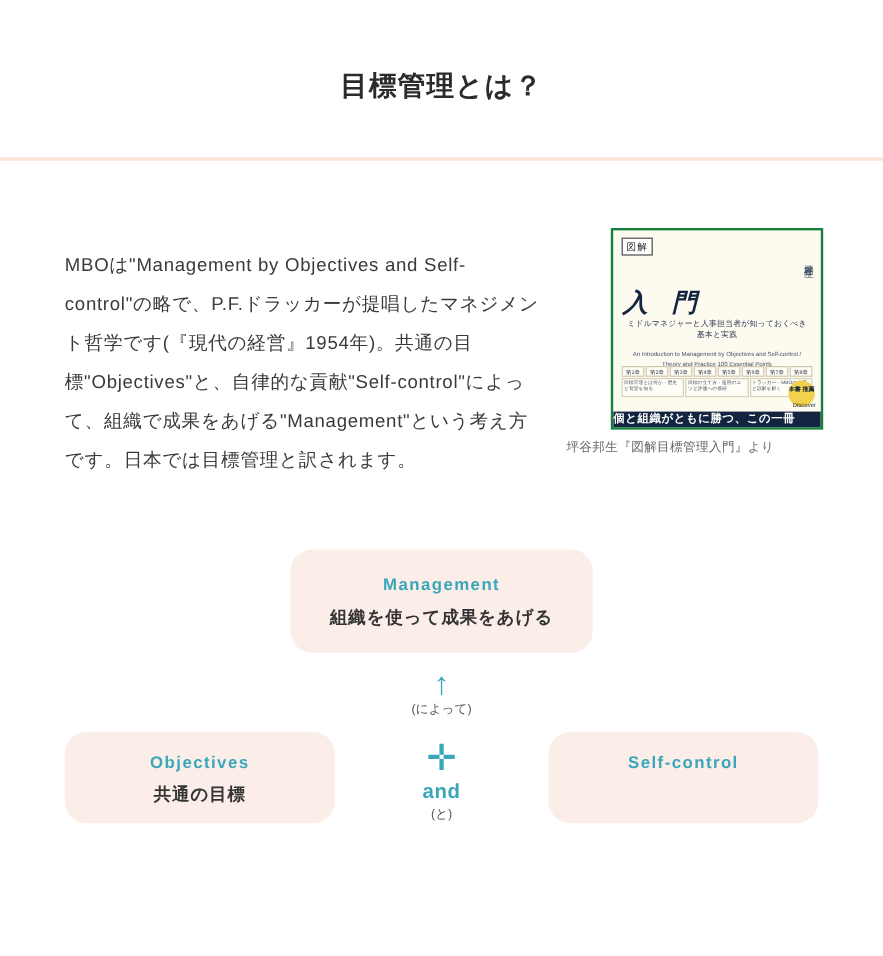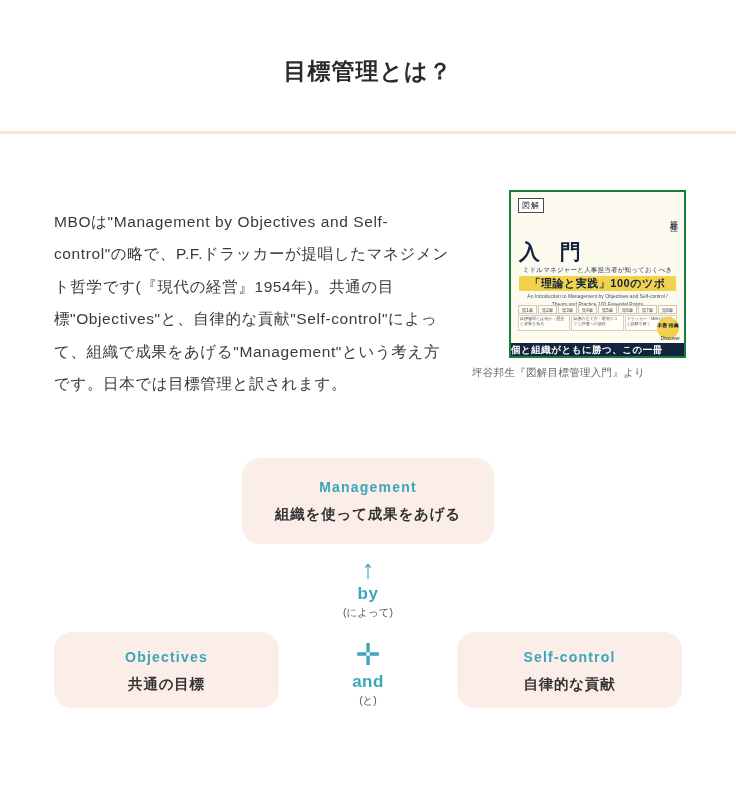--- a/index.html
+++ b/index.html
@@ -98,20 +98,21 @@
     line-height: 1.05;
   }
   .bc-title2 {
     position: absolute;
     top: 46px;
     left: 8px;
     font-size: 21px;
     font-weight: bold;
     letter-spacing: 7px;
     color: #12243f;
+    font-style: italic;
   }
   .bc-side {
     position: absolute;
     top: 22px;
     right: 6px;
     font-size: 8px;
     color: #33405a;
     writing-mode: vertical-rl;
     letter-spacing: 1px;
   }
@@ -326,21 +327,20 @@
   <div class="intro">
 
     <p class="intro-text">MBOは"Management by Objectives and Self-control"の略で、P.F.ドラッカーが提唱したマネジメント哲学です(『現代の経営』1954年)。共通の目標"Objectives"と、自律的な貢献"Self-control"によって、組織で成果をあげる"Management"という考え方です。日本では目標管理と訳されます。</p>
 
     <div class="book-block">
       <div class="book-cover">
         <div class="bc-topbar">図解</div>
         <div class="bc-title2">入 門</div>
         <div class="bc-side">坪谷邦生</div>
         <div class="bc-sub">ミドルマネジャーと人事担当者が知っておくべき基本と実践</div>
-        <div class="bc-band">「理論と実践」100のツボ</div>
         <div class="bc-eng">An Introduction to Management by Objectives and Self-control  /  Theory and Practice 100 Essential Points</div>
         <div class="bc-grid">
           <span>第1章</span>
           <span>第2章</span>
           <span>第3章</span>
           <span>第4章</span>
           <span>第5章</span>
           <span>第6章</span>
           <span>第7章</span>
           <span>第8章</span>
@@ -361,39 +361,37 @@
 
   <div class="diagram">
 
     <div class="box box-management">
       <div class="en">Management</div>
       <div class="jp">組織を使って成果をあげる</div>
     </div>
 
     <div class="connector">
       <div class="arrow-up">↑</div>
-      <div class="conn-en">by</div>
       <div class="conn-jp">(によって)</div>
     </div>
 
     <div class="bottom-row">
 
       <div class="box box-bottom">
         <div class="en">Objectives</div>
         <div class="jp">共通の目標</div>
       </div>
 
       <div class="plus-block">
         <div class="plus-sign">✛</div>
         <div class="conn-en">and</div>
         <div class="conn-jp">(と)</div>
       </div>
 
       <div class="box box-bottom">
         <div class="en">Self-control</div>
-        <div class="jp">自律的な貢献</div>
       </div>
 
     </div>
 
   </div>
 
 </div>
 
 </body></html>

